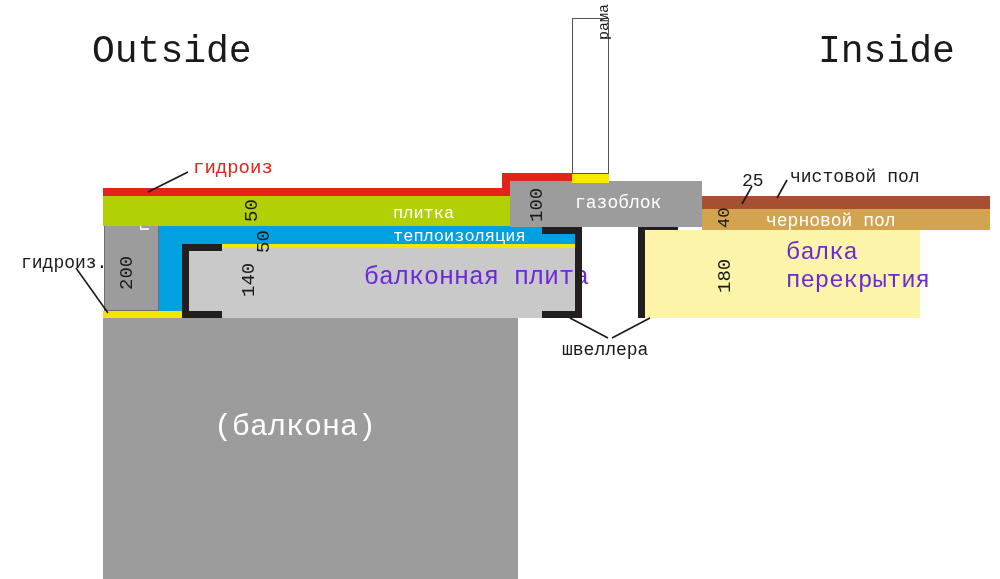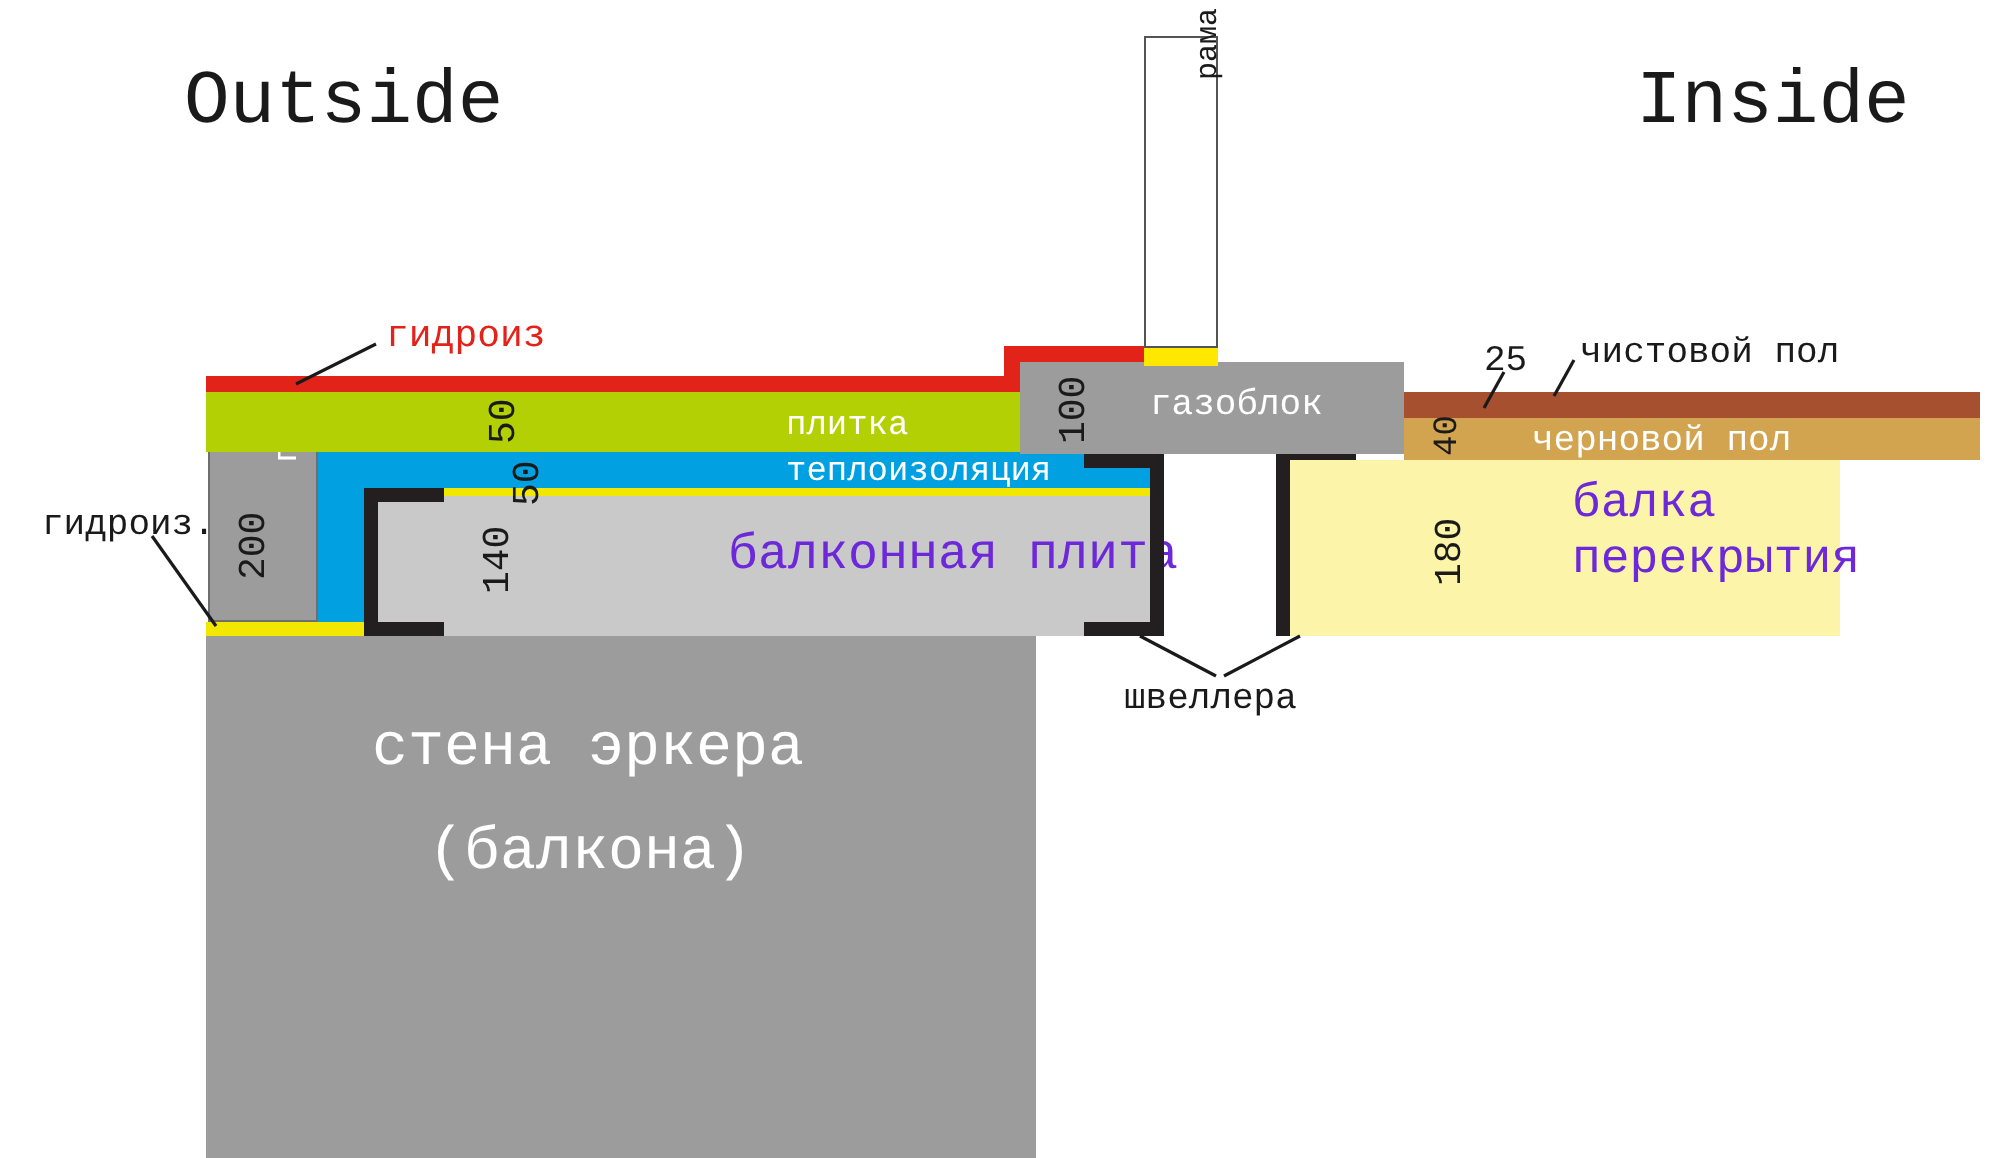--- a/index.html
+++ b/index.html
@@ -56,21 +56,20 @@
 </style>
 </head>
 <body>
 
 <div id="stage">
 
   <div class="lbl side-caption" style="left:92px;top:33px;">Outside</div>
   <div class="lbl side-caption" style="left:818px;top:33px;">Inside</div>
 
   <div class="blk wall-main" style="left:103px;top:318px;width:415px;height:261px;"></div>
-  <div class="cap cap-white" style="left:186px;top:360px;font-size:30px;">стена эркера</div>
   <div class="cap cap-white" style="left:214px;top:412px;font-size:30px;">(балкона)</div>
 
   <div class="blk waterproof-yellow" style="left:103px;top:311px;width:161px;height:7px;"></div>
 
   <div class="blk gazo-left" style="left:104px;top:218px;width:55px;height:93px;"></div>
   <div class="dim" style="left:118px;top:290px;">200</div>
   <div class="cap cap-white" style="left:136px;top:232px;font-size:17px;transform:rotate(-90deg);transform-origin:0 0;">газоблок</div>
 
   <div class="blk insul-blue" style="left:159px;top:226px;width:105px;height:85px;"></div>
   <div class="blk insul-blue" style="left:159px;top:226px;width:423px;height:18px;"></div>

